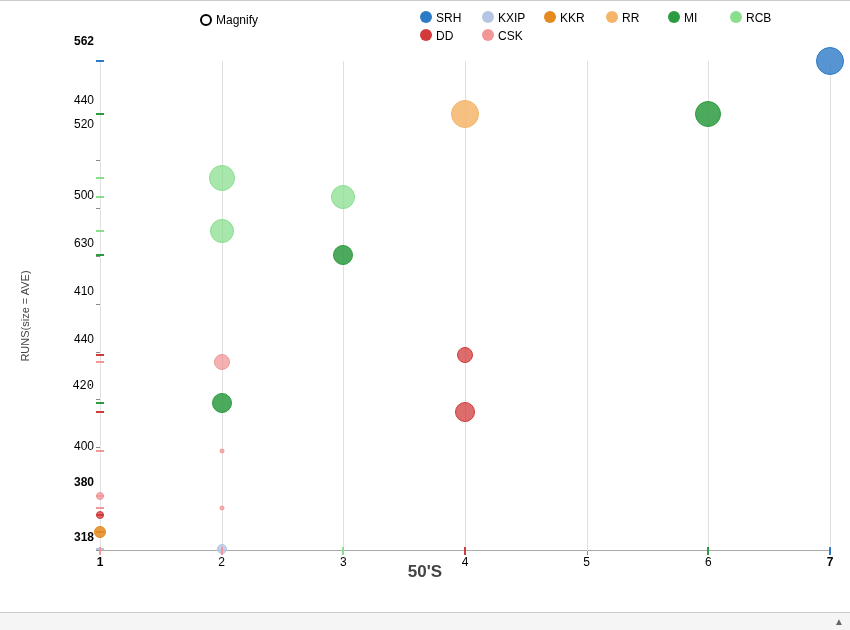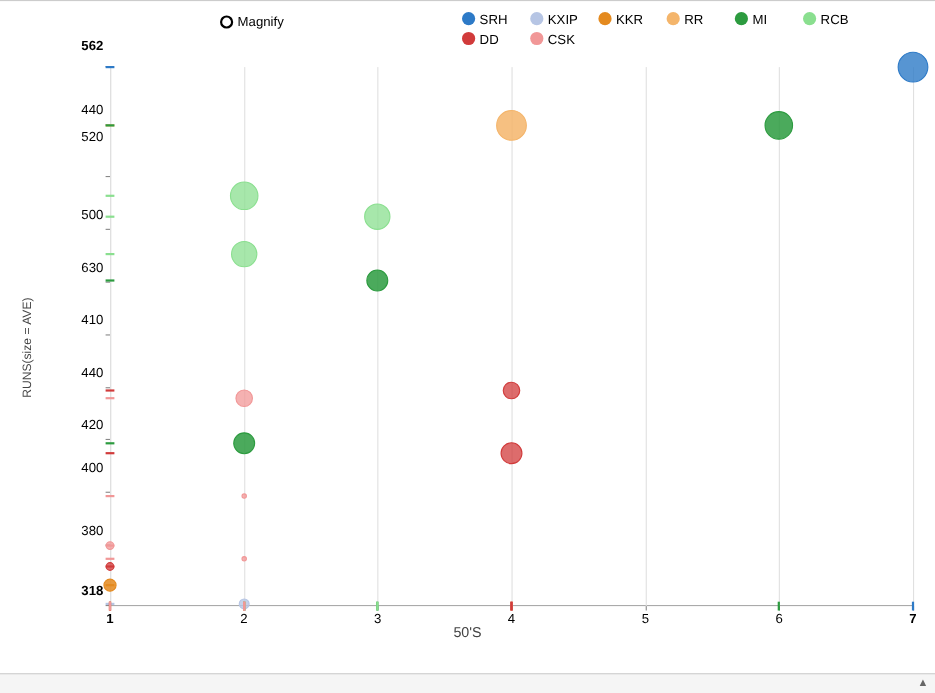--- a/index.html
+++ b/index.html
@@ -13,21 +13,21 @@
   .legend-dot { width: 12px; height: 12px; border-radius: 50%; }
   .plot-area { position: absolute; left: 100px; top: 60px; width: 730px; height: 490px; }
   .gridline-v { position: absolute; top: 0; bottom: 0; width: 1px; background: #e0e0e0; }
   .tick-y { position: absolute; right: 100%; padding-right: 6px; transform: translateY(-50%); white-space: nowrap; }
   .tick-y.bold { font-weight: bold; }
   .tick-x { position: absolute; top: 100%; padding-top: 4px; transform: translateX(-50%); white-space: nowrap; }
   .tick-x.bold { font-weight: bold; }
   .y-tick-mark { position: absolute; left: -4px; width: 4px; height: 1px; background: #888; }
   .x-tick-mark { position: absolute; bottom: -4px; height: 4px; width: 1px; background: #888; }
   .y-axis-label { position: absolute; left: 25px; top: 50%; transform: translate(-50%, -50%) rotate(-90deg); white-space: nowrap; color: #444; font-size: 11px; }
-  .x-axis-label { position: absolute; left: 50%; bottom: 48px; transform: translateX(-50%); color: #444; font-size: 13px; }
+  .x-axis-label { position: absolute; left: 50%; bottom: 48px; transform: translateX(-50%); color: #444; font-size: 17px; font-weight: bold; }
   .bubble { position: absolute; border-radius: 50%; transform: translate(-50%, 50%); }
   .y-rug { position: absolute; left: -4px; width: 8px; height: 2px; }
   .x-rug { position: absolute; bottom: -4px; height: 8px; width: 2px; }
   .footer-bar { position: absolute; bottom: 0; left: 0; right: 0; height: 18px; background: #f5f5f5; border-top: 1px solid #ccc; display:flex; justify-content:flex-end; align-items:center; padding-right:6px;}
   .footer-arrow { font-size: 10px; color: #666; }
   .axis-line-y { position: absolute; left: 0; top: 0; bottom: 0; width: 1px; background: #aaa; }
   .axis-line-x { position: absolute; left: 0; right: 0; bottom: 0; height: 1px; background: #aaa; }
 </style>
 </head>
 <body>
@@ -97,25 +97,25 @@
       <div class="tick-x" style="left: 486.667px;">5</div>
       <div class="gridline-v" style="left: 608.333px;"></div>
       <div class="x-tick-mark" style="left: 608.333px;"></div>
       <div class="tick-x" style="left: 608.333px;">6</div>
       <div class="gridline-v" style="left: 730px;"></div>
       <div class="x-tick-mark" style="left: 730px;"></div>
       <div class="tick-x bold" style="left: 730px;">7</div>
       <div class="y-tick-mark" style="bottom: 0px;"></div>
       <div class="tick-y bold" style="bottom: 0px;">318</div>
       <div class="y-tick-mark" style="bottom: 54.9756px;"></div>
-      <div class="tick-y" style="bottom: 54.9756px;">380</div>
+      <div class="tick-y" style="bottom: 54.9756px; font-weight: bold;">380</div>
       <div class="y-tick-mark" style="bottom: 102.78px;"></div>
-      <div class="tick-y" style="bottom: 112px; margin-left: 13px;">400</div>
+      <div class="tick-y" style="bottom: 91px; margin-left: 13px;">400</div>
       <div class="y-tick-mark" style="bottom: 150.585px;"></div>
-      <div class="tick-y" style="bottom: 150.585px;">420</div>
+      <div class="tick-y" style="bottom: 150.585px; font-family: Liberation Mono, monospace;">420</div>
       <div class="y-tick-mark" style="bottom: 198.39px;"></div>
       <div class="tick-y" style="bottom: 198.39px;">440</div>
       <div class="y-tick-mark" style="bottom: 246.195px;"></div>
       <div class="tick-y" style="bottom: 246.195px;">410</div>
       <div class="y-tick-mark" style="bottom: 294px;"></div>
       <div class="tick-y" style="bottom: 294px;">630</div>
       <div class="y-tick-mark" style="bottom: 341.805px;"></div>
       <div class="tick-y" style="bottom: 341.805px;">500</div>
       <div class="y-tick-mark" style="bottom: 389.61px;"></div>
       <div class="tick-y" style="bottom: 413px;">520</div>

